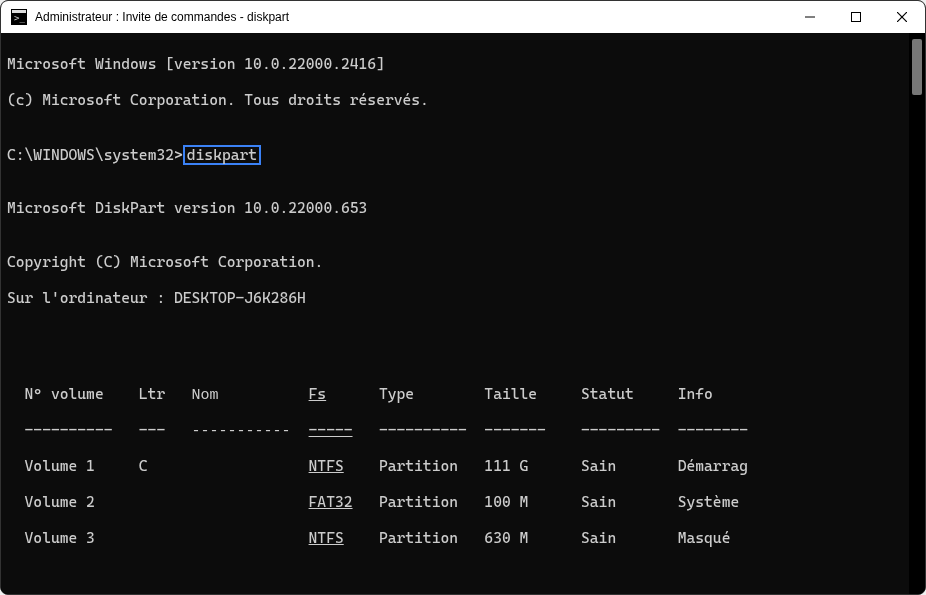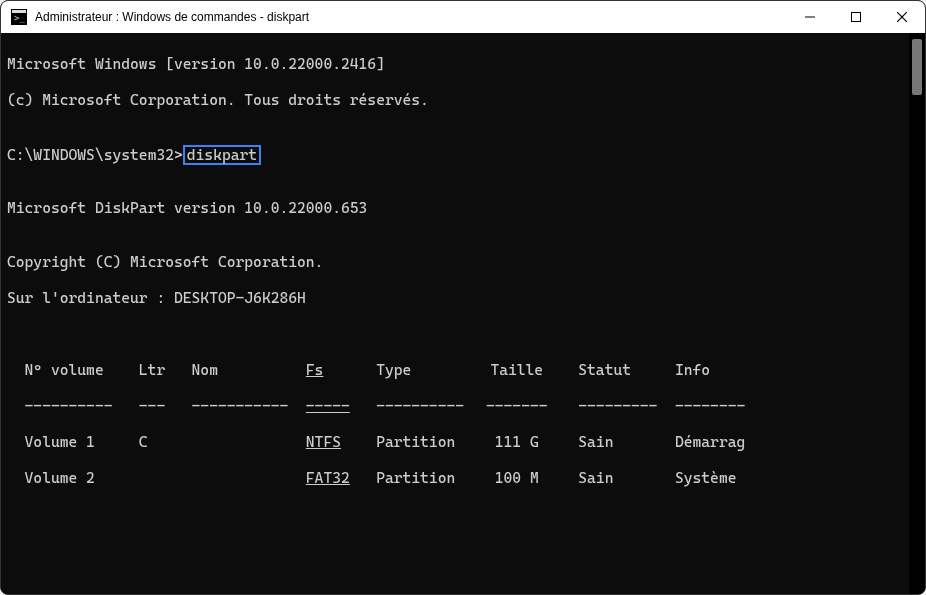--- a/index.html
+++ b/index.html
@@ -92,41 +92,41 @@
     padding: 0 2px;
     display: inline-block;
     line-height: 16px;
   }
   .row { display: block; height: 18px; }
   .blank { height: 18px; }
   .cell { display: inline-block; }
   
   .c-vol   { width: 13ch; }
   .c-ltr   { width: 6ch; }
-  .c-nom   { width: 13ch; }
+  .c-nom   { width: 13ch; font-family: Liberation Mono, monospace; }
   .c-fs    { width: 8ch; text-decoration: underline; }
   .c-type  { width: 12ch; }
-  .c-size  { width: 8ch; text-align: center; padding-right: 3ch; box-sizing: content-box;}
+  .c-size  { width: 8ch; text-align: left; padding-right: 3ch; box-sizing: content-box; margin-top: 24px;}
   .c-stat  { width: 11ch; }
   .c-info  { width: 10ch; }
   .indent2 { padding-left: 2ch; }
 </style>
 </head>
 <body>
 
 <div class="window">
   <div class="titlebar">
     <span class="icon">
       <svg width="16" height="16" viewBox="0 0 16 16">
           <rect x="0" y="0" width="16" height="16" fill="#000"></rect>
           <rect x="1" y="1" width="14" height="3" fill="#ddd"></rect>
           <text x="3" y="12" font-size="9" fill="#ccc" font-family="monospace">&gt;_</text>
         </svg>
     </span>
-    <span class="title">Administrateur : Windows de commandes - diskpart</span>
+    <span class="title">Administrateur : Invite de commandes - diskpart</span>
     <div class="controls">
       <div class="ctrl">
         <svg width="10" height="10" viewBox="0 0 10 10">
             <line x1="0" y1="5" x2="10" y2="5" stroke="#000" stroke-width="1"></line>
           </svg>
       </div>
       <div class="ctrl">
         <svg width="10" height="10" viewBox="0 0 10 10">
             <rect x="0.5" y="0.5" width="9" height="9" fill="none" stroke="#000" stroke-width="1"></rect>
           </svg>
@@ -150,20 +150,21 @@
 <span class="row">Microsoft DiskPart version 10.0.22000.653</span>
 <span class="blank"></span>
 <span class="row">Copyright (C) Microsoft Corporation.</span>
 <span class="row">Sur l'ordinateur : DESKTOP-J6K286H</span>
 <span class="blank"></span>
 <span class="blank"></span>
 <span class="row indent2"><span class="cell c-vol">N° volume</span><span class="cell c-ltr">Ltr</span><span class="cell c-nom">Nom</span><span class="cell c-fs">Fs</span><span class="cell c-type">Type</span><span class="cell c-size">Taille</span><span class="cell c-stat">Statut</span><span class="cell c-info">Info</span></span>
 <span class="row indent2"><span class="cell c-vol">----------</span><span class="cell c-ltr">---</span><span class="cell c-nom">-----------</span><span class="cell c-fs">-----</span><span class="cell c-type">----------</span><span class="cell c-size">-------</span><span class="cell c-stat">---------</span><span class="cell c-info">--------</span></span>
 <span class="row indent2"><span class="cell c-vol">Volume 1</span><span class="cell c-ltr">C</span><span class="cell c-nom"></span><span class="cell c-fs">NTFS</span><span class="cell c-type">Partition</span><span class="cell c-size">111 G</span><span class="cell c-stat">Sain</span><span class="cell c-info">Démarrag</span></span>
 <span class="row indent2"><span class="cell c-vol">Volume 2</span><span class="cell c-ltr"></span><span class="cell c-nom"></span><span class="cell c-fs">FAT32</span><span class="cell c-type">Partition</span><span class="cell c-size">100 M</span><span class="cell c-stat">Sain</span><span class="cell c-info">Système</span></span>
+<span class="row indent2"><span class="cell c-vol">Volume 3</span><span class="cell c-ltr"></span><span class="cell c-nom"></span><span class="cell c-fs">NTFS</span><span class="cell c-type">Partition</span><span class="cell c-size">630 M</span><span class="cell c-stat">Sain</span><span class="cell c-info">Masqué</span></span>
 
 <span class="blank"></span>
 
 <span class="blank"></span>
 
 <span class="blank"></span>
 
     </div>
     <div class="scrollbar">
       <div class="thumb"></div>

